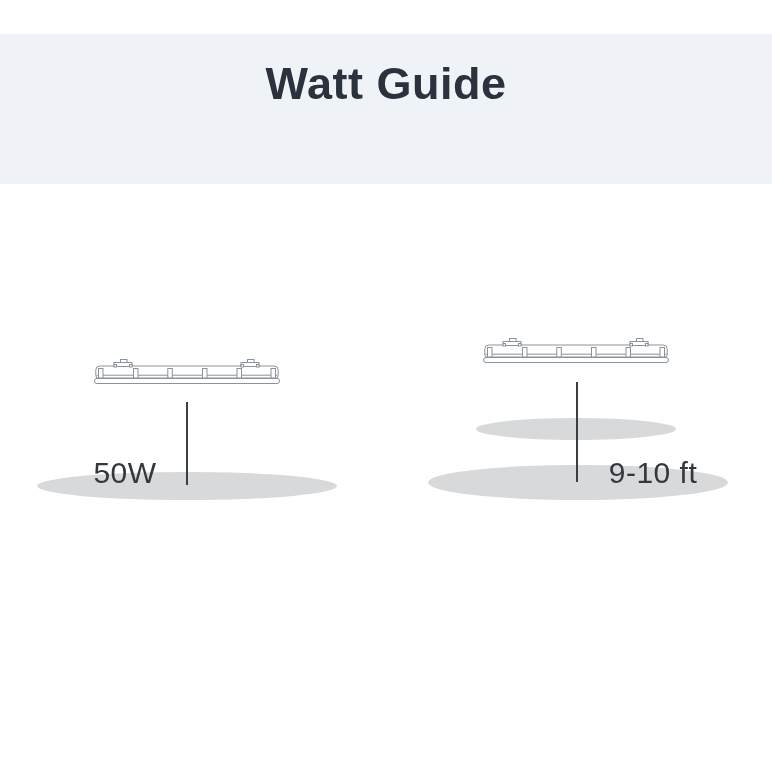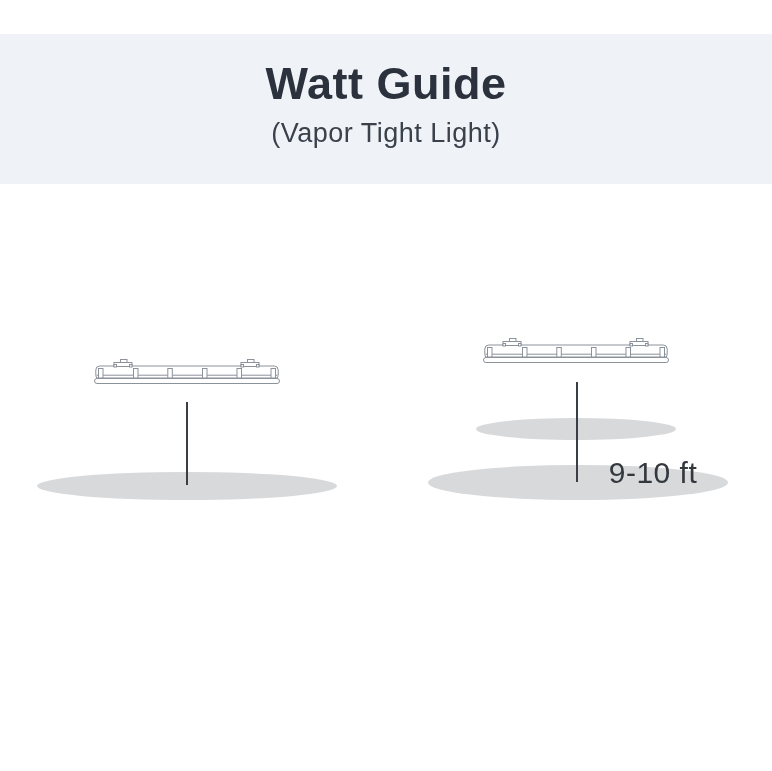--- a/index.html
+++ b/index.html
@@ -73,21 +73,20 @@
   svg .ln{fill:none;stroke:var(--fixture-outline);stroke-width:1;}
   svg .fl{fill:#ffffff;stroke:var(--fixture-outline);stroke-width:1;}
 </style>
 </head>
 <body>
 
 <div class="canvas">
 
   <div class="header">
     <div class="title">Watt Guide</div>
-    <div class="subtitle">(Vapor Tight Light)</div>
   </div>
 
   <div class="glow" style="left:37px;top:438px;width:300px;height:28px;"></div>
 
   <div class="fixture" style="left:94px;top:325px;">
     <svg viewBox="0 0 186 25" width="186" height="25">
 
       <rect class="fl" x="1.8" y="7" width="182.4" height="13.5" rx="4"></rect>
 
       <line class="ln" x1="2.5" y1="16.2" x2="183.5" y2="16.2"></line>
@@ -108,20 +107,21 @@
       <rect class="fl" x="35.5" y="5.5" width="2.5" height="2.5"></rect>
       <rect class="fl" x="147" y="3.5" width="18" height="4"></rect>
       <rect class="fl" x="153.5" y="0.5" width="6.5" height="3"></rect>
       <rect class="fl" x="147" y="5.5" width="2.5" height="2.5"></rect>
       <rect class="fl" x="162.5" y="5.5" width="2.5" height="2.5"></rect>
     </svg>
   </div>
 
   <div class="pointer" style="left:186px;top:368px;height:83px;"></div>
 
+  <div class="label" style="left:50px;top:424px;">50W</div>
 
   <div class="glow" style="left:476px;top:384px;width:200px;height:22px;"></div>
 
   <div class="glow" style="left:428px;top:431px;width:300px;height:35px;"></div>
 
   <div class="fixture" style="left:483px;top:304px;">
     <svg viewBox="0 0 186 25" width="186" height="25">
       <rect class="fl" x="1.8" y="7" width="182.4" height="13.5" rx="4"></rect>
       <line class="ln" x1="2.5" y1="16.2" x2="183.5" y2="16.2"></line>
       <line class="ln" x1="2.5" y1="19" x2="183.5" y2="19"></line>

